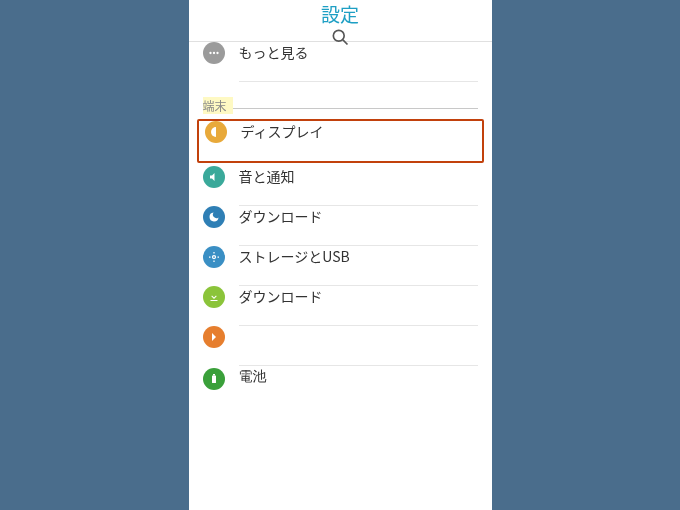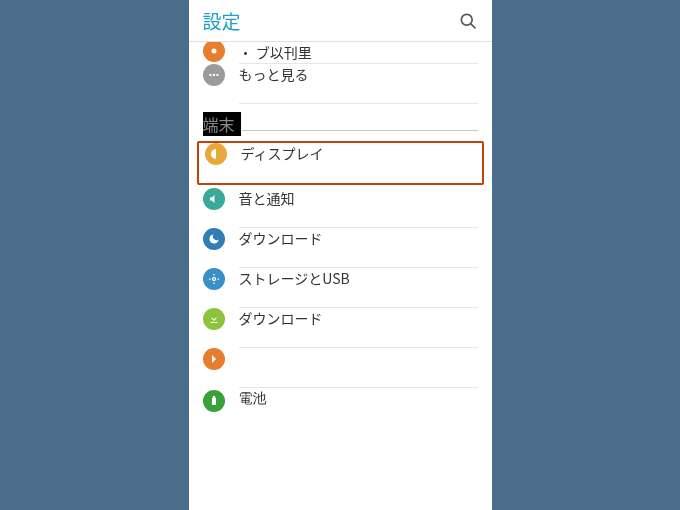--- a/index.html
+++ b/index.html
@@ -20,20 +20,21 @@
       position: relative;
       overflow: hidden;
     }
     .header {
       height: 42px;
       display: flex;
       align-items: center;
       justify-content: space-between;
       padding: 0 14px;
       border-bottom: 1px solid #e0e0e0;
+      flex-direction: column;
     }
     .header-title {
       color: #1e9fc4;
       font-size: 19px;
       font-weight: 400;
     }
     .search-icon {
       width: 20px;
       height: 20px;
       color: #555;
@@ -41,22 +42,22 @@
     .section-header {
       position: relative;
       height: 28px;
       padding: 0 14px;
       margin-top: 6px;
       display: flex;
       align-items: flex-end;
     }
     .section-header-label {
       color: #888;
-      font-size: 16px;
-      background: #000000;
+      font-size: 12px;
+      background: #fef9c3;
       padding-right: 6px;
       z-index: 2;
       position: relative;
       bottom: 2px;
     }
     .section-header::after {
       content: "";
       position: absolute;
       left: 14px;
       right: 14px;
@@ -135,28 +136,20 @@
     <span>
       <svg class="search-icon" viewBox="0 0 24 24" fill="none" stroke="currentColor" stroke-width="2">
         <circle cx="10.5" cy="10.5" r="6.5"></circle>
         <line x1="15.5" y1="15.5" x2="21" y2="21"></line>
       </svg>
     </span>
   </div>
 
   <div class="list">
 
-    <div class="list-item partial-top">
-      <span class="icon-circle" style="background:#e67e2e">
-        <svg width="12" height="12" viewBox="0 0 24 24" fill="#fff">
-            <circle cx="12" cy="12" r="5"></circle>
-          </svg>
-      </span>
-      <span class="item-label">・  ブ以刊里</span>
-    </div>
 
     <div class="list-item">
       <span class="icon-circle" style="background:#9b9b9b">
         <svg width="14" height="14" viewBox="0 0 24 24" fill="#fff">
           <circle cx="6" cy="12" r="2"></circle>
             <circle cx="12" cy="12" r="2"></circle>
             <circle cx="18" cy="12" r="2"></circle>
         </svg>
       </span>
       <span class="item-label">もっと見る</span>

